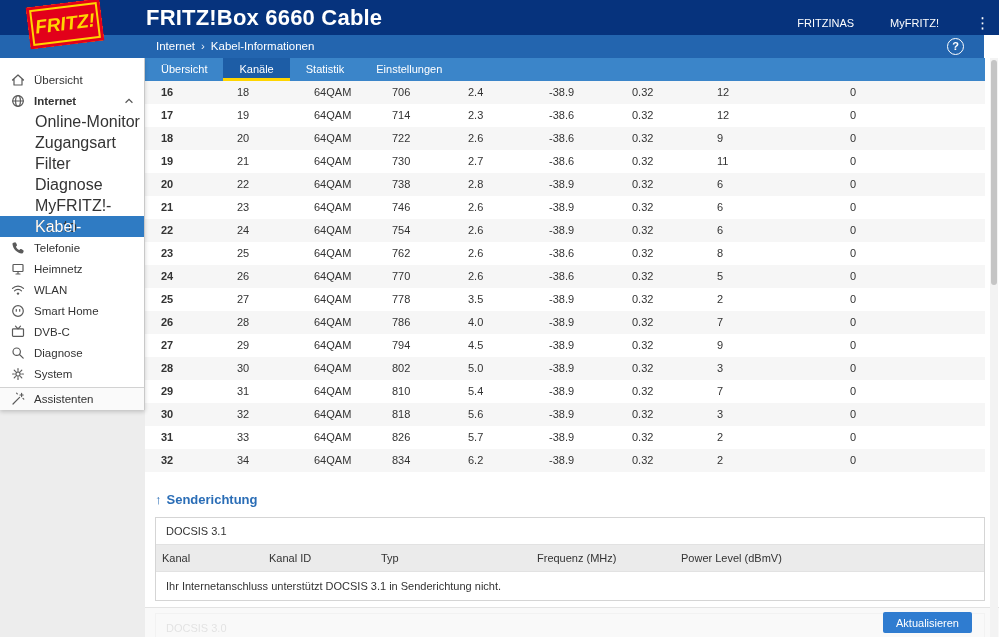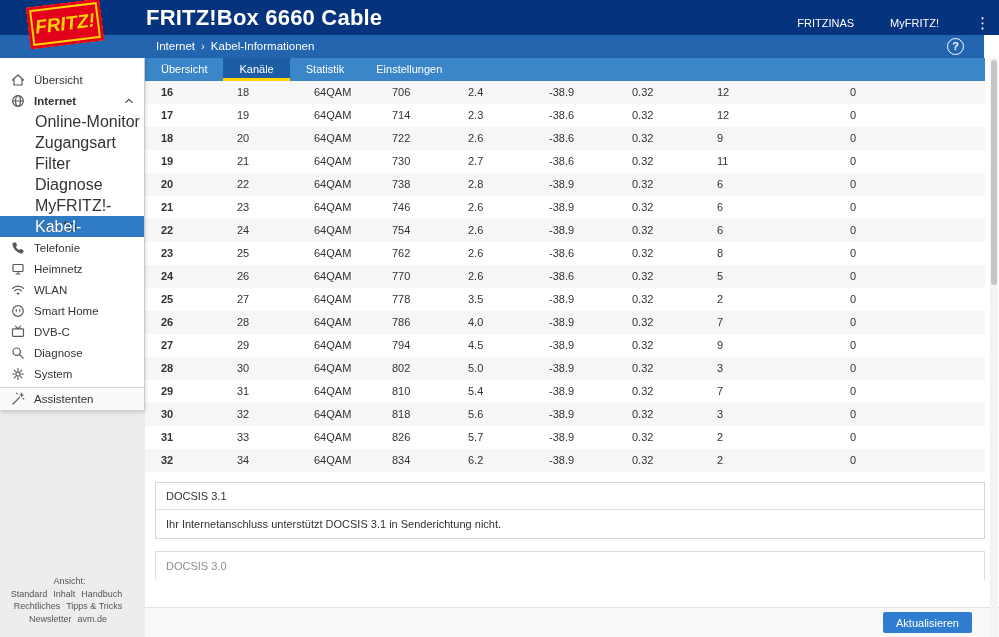--- a/index.html
+++ b/index.html
@@ -203,31 +203,20 @@
       <span class="sicon">
           <svg class="ic" viewBox="0 0 14 14">
             <path d="M2 12 L8.6 5.4"></path>
             <path d="M10.6 1.4 V4.6 M9 3 H12.2 M12 6.4 L12.8 7.2 M5.6 1.2 L6.3 1.9"></path>
           </svg>
         </span>
       <span class="slbl">Assistenten</span>
     </div>
   </nav>
 
-  <div class="side-footer">
-    <div class="sf-line">
-      <a>Ansicht: Standard</a><a>Inhalt</a><a>Handbuch</a>
-    </div>
-    <div class="sf-line">
-      <a>Rechtliches</a><a>Tipps &amp; Tricks</a>
-    </div>
-    <div class="sf-line">
-      <a>Newsletter</a><a>avm.de</a>
-    </div>
-  </div>
 </aside>
 
 <main class="content">
 
   <div class="tabs">
     <div class="tab">Übersicht</div>
     <div class="tab active">Kanäle</div>
     <div class="tab">Statistik</div>
     <div class="tab">Einstellungen</div>
   </div>
@@ -428,23 +417,33 @@
           <td>834</td>
           <td>6.2</td>
           <td>-38.9</td>
           <td>0.32</td>
           <td>2</td>
           <td>0</td>
         </tr>
       </tbody>
   </table>
 
+  <h2 class="send-head">
+    <span class="arrow">↑</span><span>Senderichtung</span>
+  </h2>
 
   <div class="docsis-box">
     <div class="docsis-title">DOCSIS 3.1</div>
+    <div class="docsis-header">
+      <span class="dc1">Kanal</span>
+      <span class="dc2">Kanal ID</span>
+      <span class="dc3">Typ</span>
+      <span class="dc4">Frequenz (MHz)</span>
+      <span class="dc5">Power Level (dBmV)</span>
+    </div>
     <div class="docsis-msg">Ihr Internetanschluss unterstützt DOCSIS 3.1 in Senderichtung nicht.</div>
   </div>
 
   <div class="docsis30-box">
     <span>DOCSIS 3.0</span>
   </div>
 
   <div class="bottombar">
     <button class="refresh-btn">Aktualisieren</button>
   </div>

